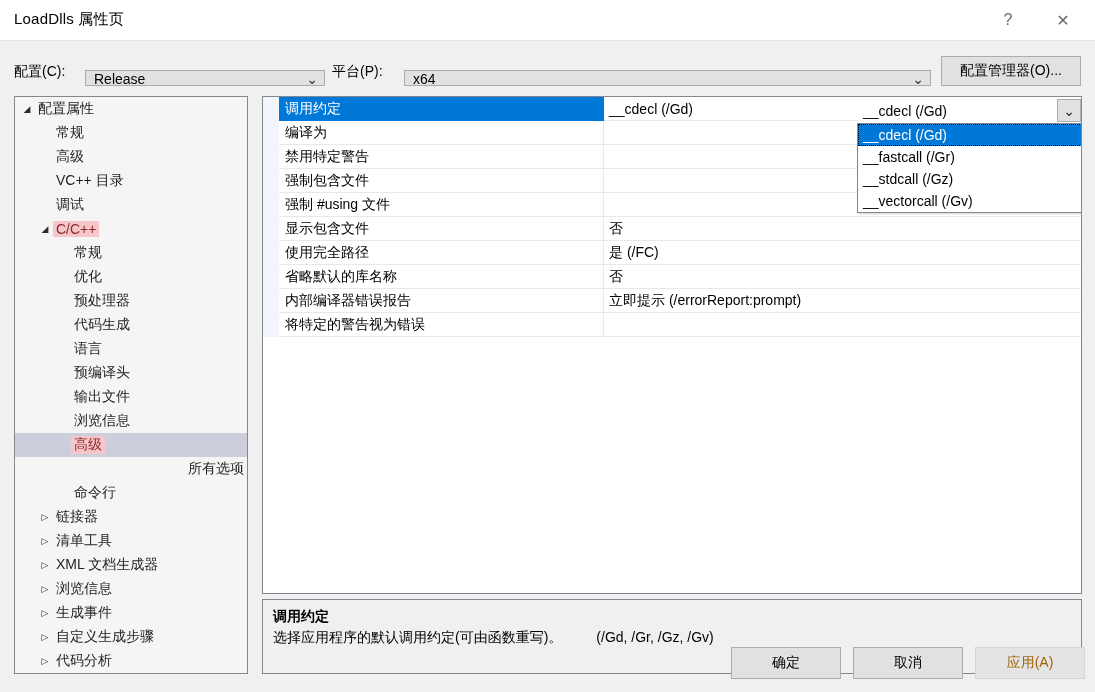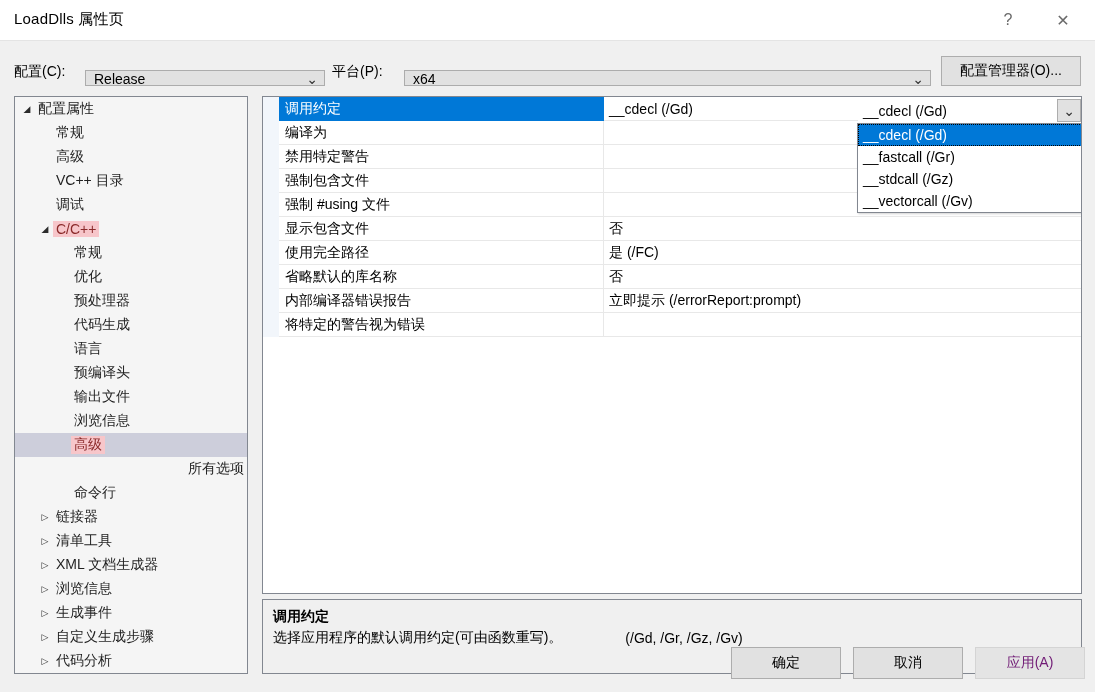--- a/index.html
+++ b/index.html
@@ -278,24 +278,23 @@
     padding: 8px 10px 0 10px;
   }
   #desc-title {
     font-size: 14px;
     font-weight: bold;
     color: #000;
     margin-bottom: 3px;
   }
   #desc-body {
     display: flex;
-    align-items: center;
-    font-size: 14px;
-    color: #000;
-    gap: 29px;
+    align-items: flex-start;
+    font-size: 14px;
+    color: #000;
   }
   #desc-text  { white-space: nowrap; }
   #desc-flags { margin-left: 34px; white-space: nowrap; }
 
   
   #footer {
     position: absolute;
     left: 0; top: 600px;
     width: 1020px; height: 51px;
   }
@@ -305,21 +304,21 @@
     width: 110px; height: 32px;
     background: #e1e1e1;
     border: 1px solid #adadad;
     box-sizing: border-box;
     display: flex; align-items: center; justify-content: center;
     font-size: 14px;
     color: #000;
     cursor: default;
   }
   .footer-btn.disabled {
-    color: #701a75;
+    color: #a16207;
     background: #e4e4e4;
     border-color: #d4d4d4;
   }
   #ok-btn     { left: 731px; }
   #cancel-btn { left: 853px; }
   #apply-btn  { left: 975px; }
 </style>
 </head>
 <body>
 

